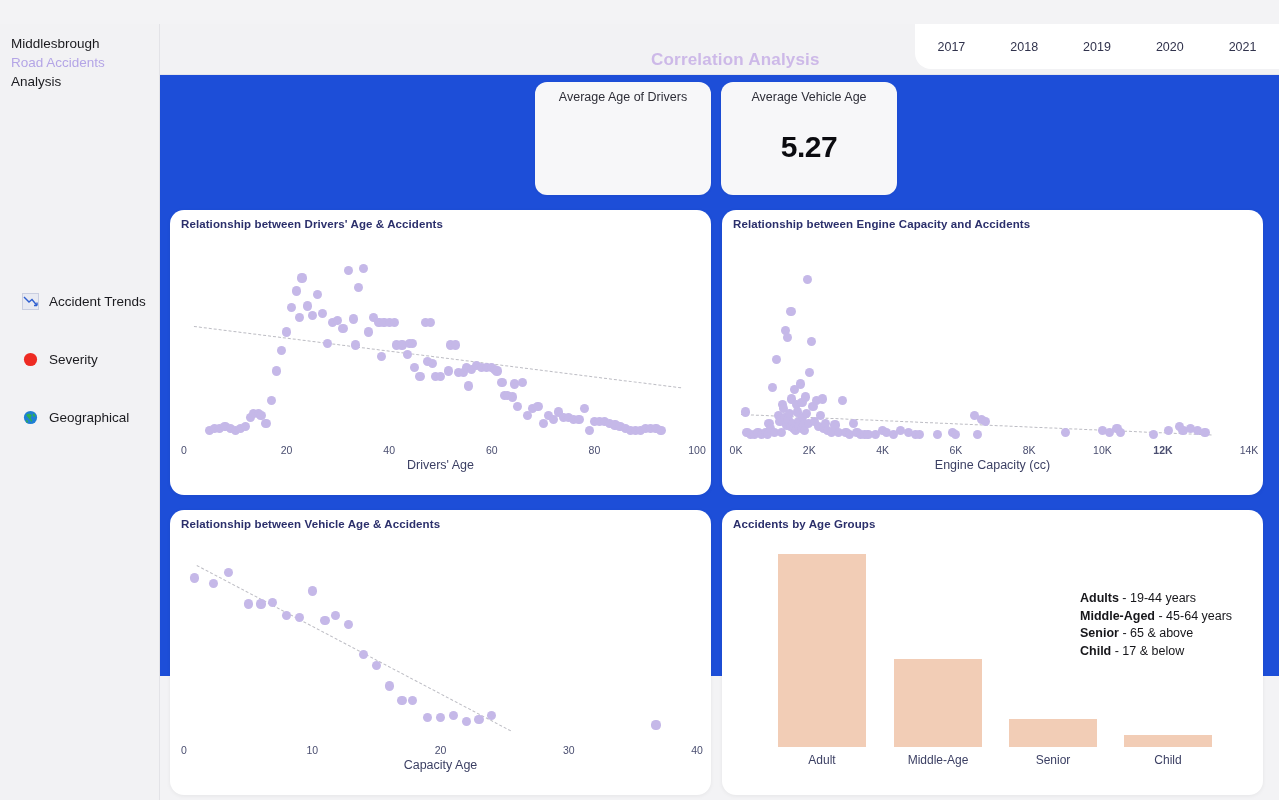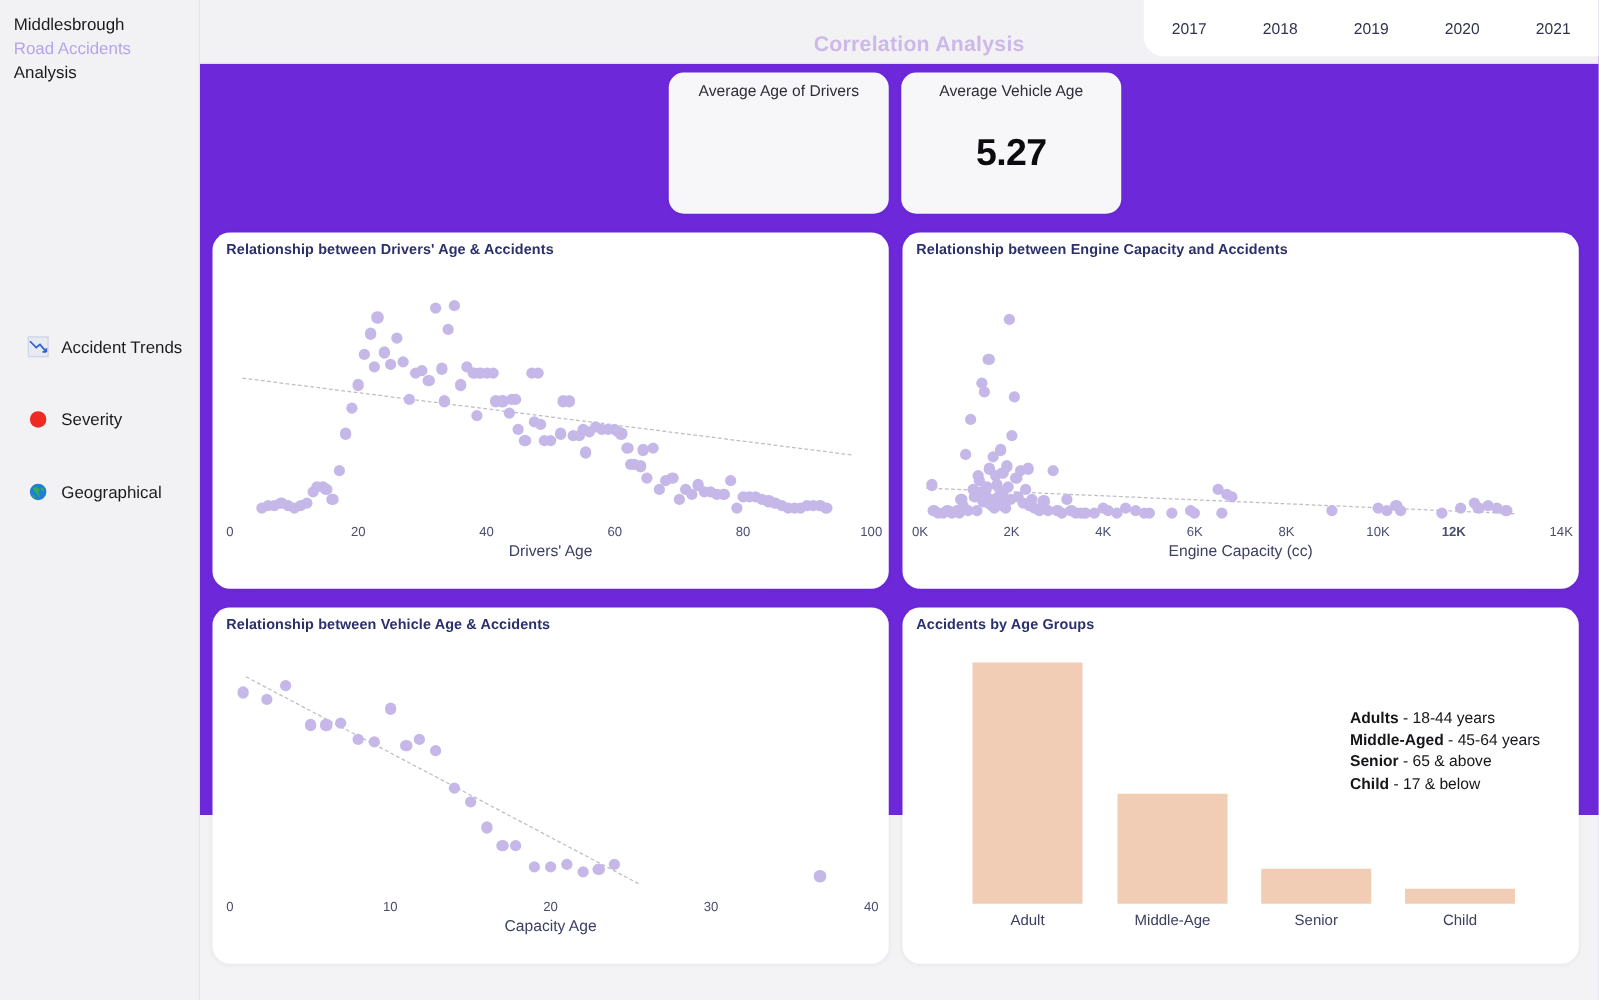--- a/index.html
+++ b/index.html
@@ -3,21 +3,21 @@
 <meta charset="utf-8">
 <style>
   * { box-sizing: border-box; }
   html, body {
     margin: 0; padding: 0;
     width: 1279px; height: 800px;
     overflow: hidden;
     background: #f3f3f5;
     font-family: "Liberation Sans", sans-serif;
   }
-  #app { position: relative; width: 1279px; height: 652px; background: #6d28d9; }
+  #app { position: relative; width: 1279px; height: 652px; background: #1d4ed8; margin-top: 24px; }
 
   
   .sidebar {
     position: absolute; left: 0; top: 0;
     width: 160px; height: 800px;
     background: #f2f2f4;
     border-right: 1px solid #e3e3e7;
   }
   .brand {
     position: absolute; left: 11px; top: 10px;
@@ -491,20 +491,20 @@
         <div class="bar" style="left: 56px; width: 88px; height: 193px; top: 44px;"></div>
         <div class="bar-cat" style="left: 100px; top: 243px;">Adult</div>
         <div class="bar" style="left: 172px; width: 88px; height: 88.4583px; top: 148.542px;"></div>
         <div class="bar-cat" style="left: 216px; top: 243px;">Middle-Age</div>
         <div class="bar" style="left: 287px; width: 88px; height: 28.1458px; top: 208.854px;"></div>
         <div class="bar-cat" style="left: 331px; top: 243px;">Senior</div>
         <div class="bar" style="left: 402px; width: 88px; height: 12.0625px; top: 224.938px;"></div>
         <div class="bar-cat" style="left: 446px; top: 243px;">Child</div>
       </div>
     <div class="legend-box" id="legend-agegrp">
-        <div><b>Adults</b><span> - 18-44 years</span></div>
+        <div><b>Adults</b><span> - 19-44 years</span></div>
         <div><b>Middle-Aged</b><span> - 45-64 years</span></div>
         <div><b>Senior</b><span> - 65 &amp; above</span></div>
         <div><b>Child</b><span> - 17 &amp; below</span></div>
       </div>
   </div>
 
 </div>
 
 </body></html>

